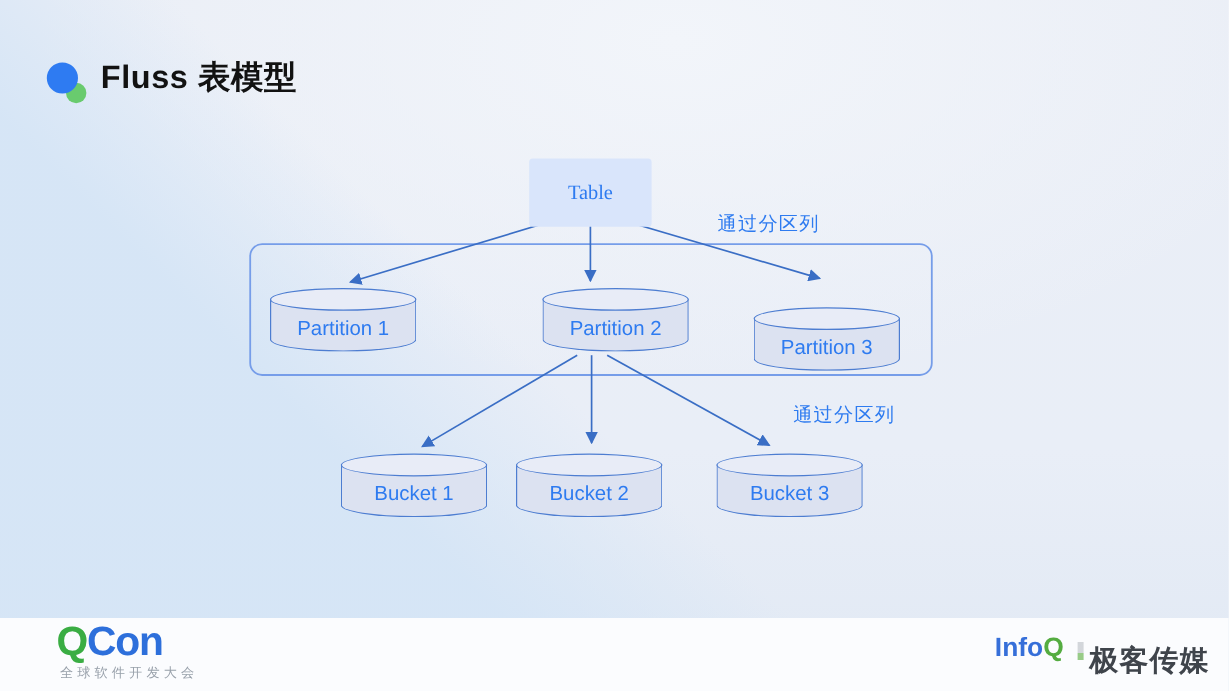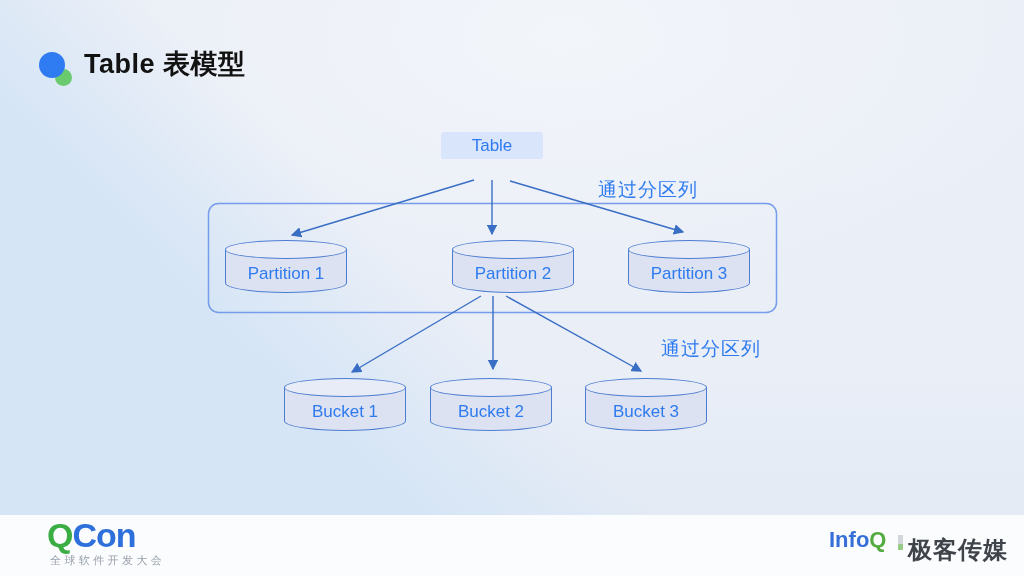--- a/index.html
+++ b/index.html
@@ -18,51 +18,51 @@
   .dot-green { left:55px; top:69px; width:17px; height:17px; background:#69cb6e; z-index:1; }
   .page-title {
     position:absolute; left:84px; top:46px;
     font-size:27px; font-weight:bold; color:#121212; letter-spacing:.5px;
   }
 
   
   .diagram-svg { position:absolute; left:0; top:0; width:1024px; height:576px; }
 
   .table-box {
-    position:absolute; left:441px; top:132px; width:102px; height:27px;
+    position:absolute; left:441px; top:132px; width:102px; height:57px;
     background:#d9e5fb; border-radius:3px;
     display:flex; align-items:center; justify-content:center;
-    color:#2e7bf0; font-size:17px;
+    color:#2e7bf0; font-size:17px;font-family:Liberation Serif, serif;
   }
 
-  .region-label { position:absolute; color:#2e7bf0; font-size:19px; letter-spacing:1px; }
+  .region-label { position:absolute; color:#2e7bf0; font-size:16px; letter-spacing:1px; }
   .label-partition { left:598px; top:177px; }
   .label-bucket    { left:661px; top:336px; }
 
   .cyl { position:absolute; width:122px; height:53px; }
   .cyl .top {
     position:absolute; left:0; top:0; width:100%; height:19px;
     background:#e8ecf7; border:1.4px solid #4d7dd1; border-radius:50%; z-index:2;
   }
   .cyl .body {
     position:absolute; left:0; top:9px; width:100%; height:44px;
     background:#dce2f1; border:1.4px solid #4d7dd1; border-top:none;
     border-radius:0 0 50% 50% / 0 0 10px 10px; z-index:1;
   }
   .cyl .label {
     position:absolute; left:0; right:0; top:18px; height:32px; z-index:3;
     display:flex; align-items:center; justify-content:center;
     color:#2e7bf0; font-size:17px;
   }
   .p1 { left:225px; top:240px; }
   .p2 { left:432px; top:240px;margin-left:20px; }
-  .p3 { left:628px; top:240px;padding-left:24px; }
+  .p3 { left:628px; top:256px;padding-left:24px; }
   .b1 { left:284px; top:378px; }
   .b2 { left:430px; top:378px; }
-  .b3 { left:585px; top:378px; }
+  .b3 { left:597px; top:378px; }
 
   
   .footer {
     position:absolute; left:0; top:515px; width:1024px; height:61px;
     background:#fbfcfe;
   }
   .qcon { position:absolute; left:47px; top:3px; font-size:34px; font-weight:800; letter-spacing:-1px; line-height:1; }
   .qcon .q   { color:#3aad43; }
   .qcon .con { color:#2d6fdb; }
   .qcon-tagline {
@@ -82,21 +82,21 @@
     font-size:24px; font-weight:700; color:#3f444b; letter-spacing:1px;
   }
 </style>
 </head>
 <body>
 
 <div class="stage">
 
   <span class="dot dot-blue"></span>
   <span class="dot dot-green"></span>
-  <h1 class="page-title">Table 表模型</h1>
+  <h1 class="page-title">Fluss 表模型</h1>
 
   <svg class="diagram-svg" viewBox="0 0 1024 576">
     <defs>
       <marker id="arrow" viewBox="0 0 8 8" refX="7" refY="4" markerWidth="7.5" markerHeight="7.5" orient="auto">
         <path d="M0,0 L8,4 L0,8 z" fill="#3a6ec5"></path>
       </marker>
     </defs>
     <rect x="208.5" y="203.5" width="568" height="109" rx="10" fill="none" stroke="#769de9" stroke-width="1.5"></rect>
     <g stroke="#3a6ec5" stroke-width="1.4">
       <line x1="474" y1="180" x2="292" y2="235" marker-end="url(#arrow)"></line>

